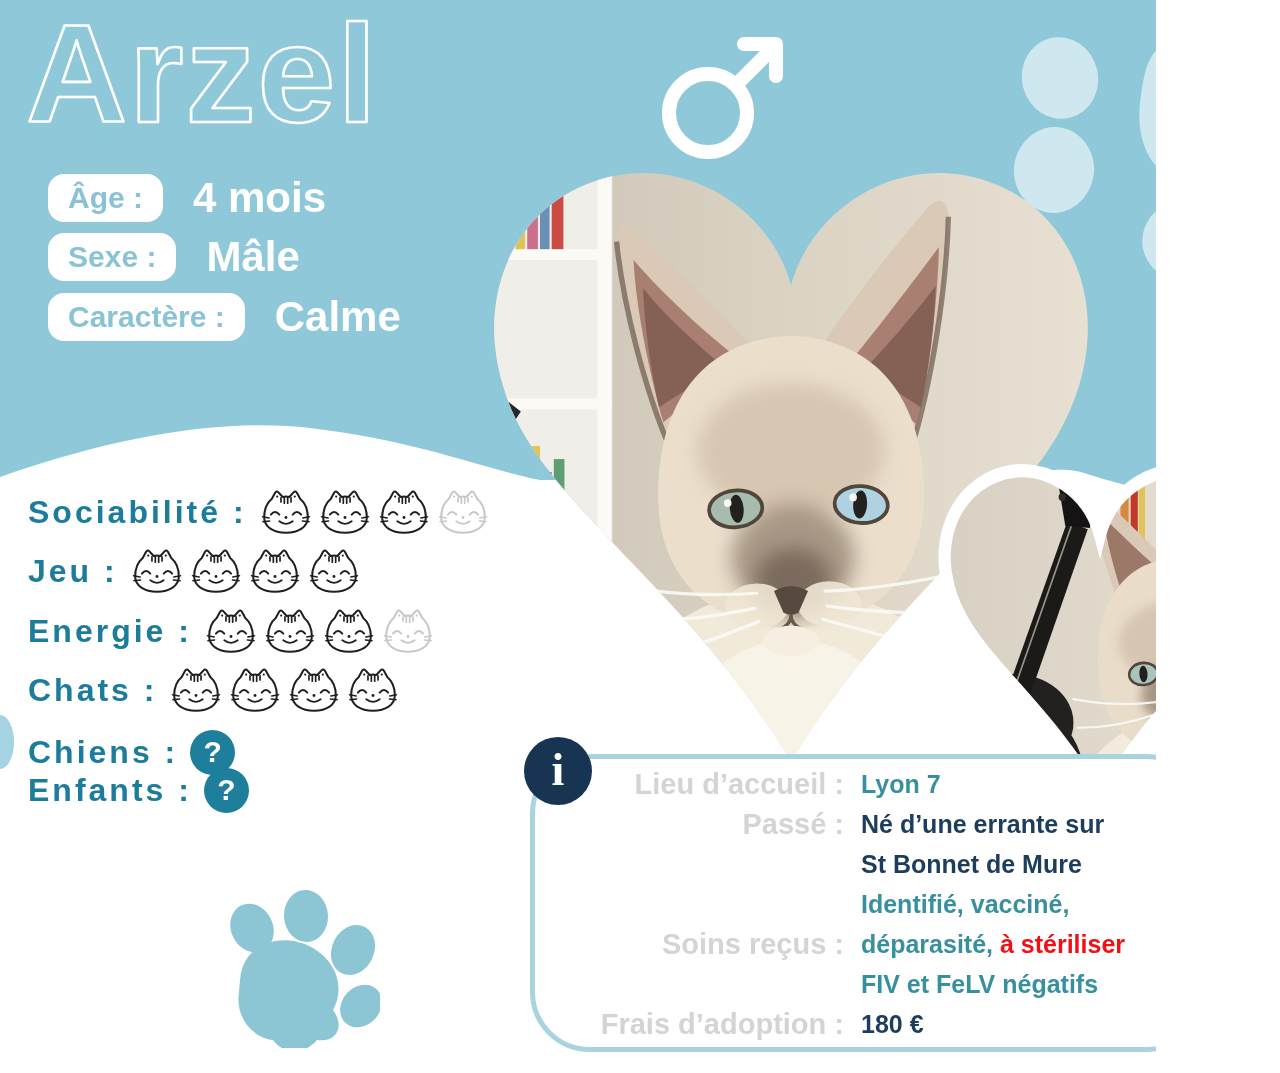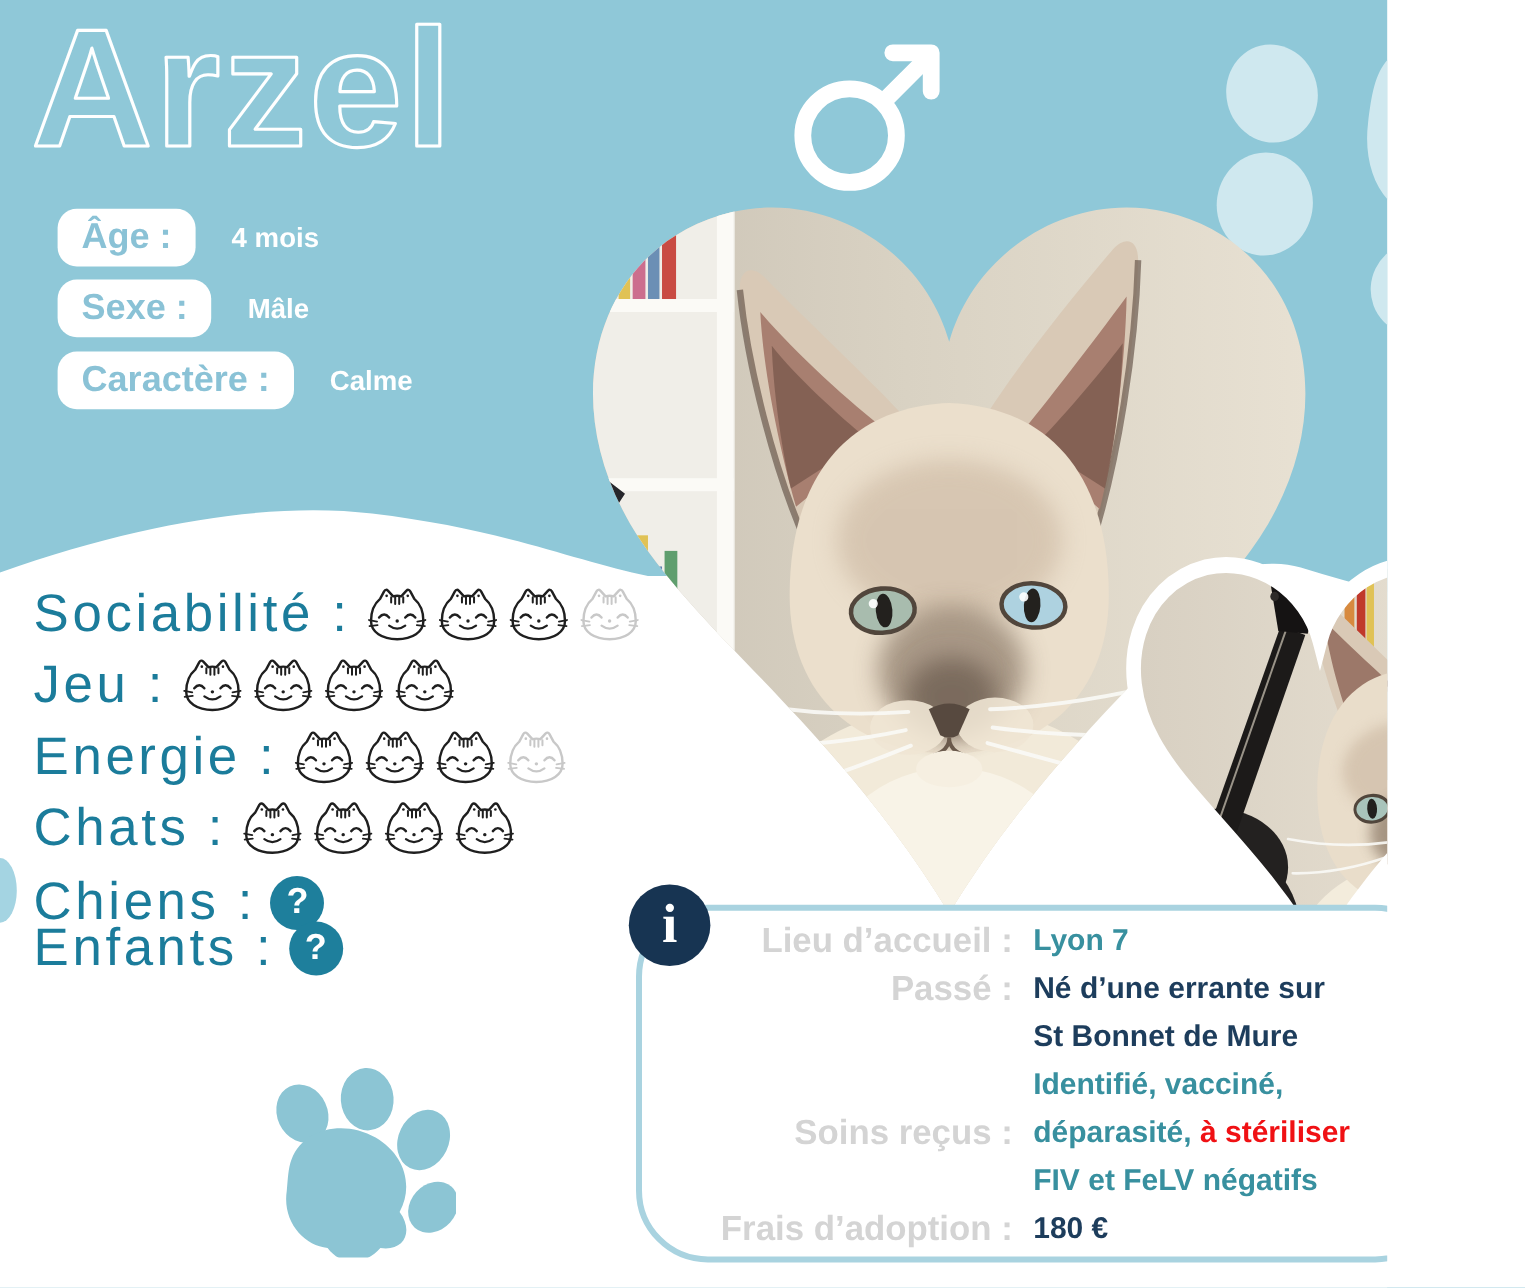--- a/index.html
+++ b/index.html
@@ -8,25 +8,25 @@
   .abs{position:absolute;}
   svg text{font-family:"Liberation Sans",sans-serif;}
 
   
   .title-svg{left:20px;top:0;width:440px;height:152px;}
 
   
   .field-row{display:flex;align-items:center;gap:30px;left:48px;height:52px;}
   .pill{background:#ffffff;border-radius:16px;padding:7px 20px;
     color:var(--pill-text);font-size:30px;font-weight:600;white-space:nowrap;}
-  .field-value{color:#ffffff;font-size:23px;font-weight:700;white-space:nowrap;}
+  .field-value{color:#ffffff;font-size:42px;font-weight:700;white-space:nowrap;}
 
   
   .rating-row{display:flex;align-items:center;gap:12px;left:28px;height:52px;}
-  .rating-label{color:var(--label-teal);font-size:44px;font-weight:400;
+  .rating-label{color:var(--label-teal);font-size:32px;font-weight:700;
     letter-spacing:3px;white-space:nowrap;}
   .rating-icons{display:flex;align-items:center;gap:5px;}
   .cat-ico{width:54px;height:47px;display:block;}
   .cat-active{color:var(--cat-active);}
   .cat-inactive{color:var(--cat-inactive);}
   .qmark{display:flex;align-items:center;justify-content:center;width:45px;height:45px;
     border-radius:50%;background:var(--q-teal);color:#fff;font-size:30px;font-weight:800;}
 
   
   .info-box{left:530px;top:754px;width:676px;height:298px;background:#ffffff;

